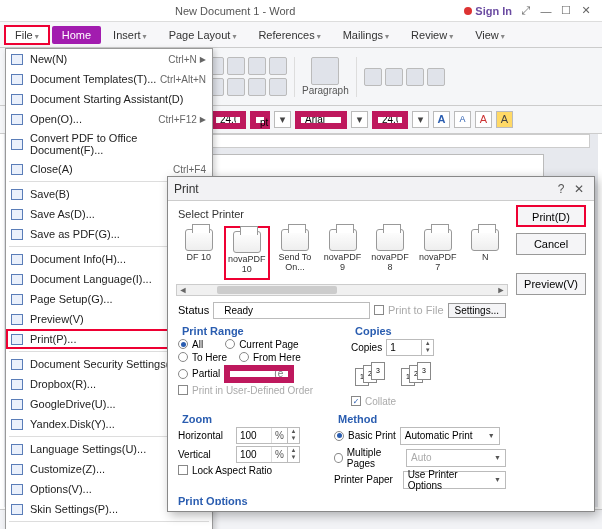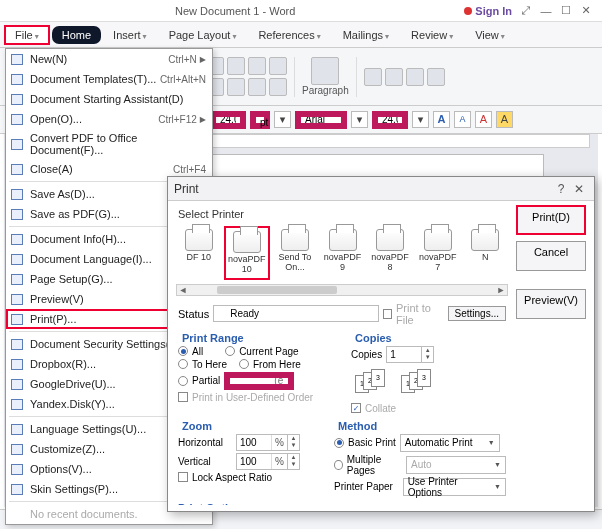--- a/index.html
+++ b/index.html
@@ -5,21 +5,21 @@
 * { box-sizing: border-box; font-family: 'Segoe UI', Tahoma, sans-serif; }
 body { margin: 0; background: #fff; width: 602px; height: 529px; overflow: hidden; position: relative; font-size: 11px; }
 .titlebar { height: 22px; background: #fff; display: flex; align-items: center; padding: 0 6px; border-bottom: 1px solid #ddd; }
 .doc-title { flex: 1; text-align: center; color: #555; font-size: 11px; }
 .signin { color: #6b4ba1; font-weight: bold; font-size: 11px; margin-right: 4px; }
 .signin-dot { display:inline-block; width:8px;height:8px;border-radius:50%;background:#d33; margin-right:3px;}
 .win-btn { width: 20px; text-align: center; color: #666; cursor: pointer; }
 .menubar { height: 26px; display: flex; align-items: center; gap: 2px; padding: 2px 4px; border-bottom: 1px solid #ccc; background: #f7f7f9; }
 .tab { padding: 3px 10px; font-size: 11px; color: #333; cursor: pointer; }
 .tab.file { border: 2px solid #e03; padding: 2px 9px; background: #fff; }
-.tab.home { background: #0f172a; color: #fff; border-radius: 7px; }
+.tab.home { background: #a21caf; color: #fff; border-radius: 2px; }
 .tab .arrow { font-size: 8px; margin-left: 2px; color: #888; }
 .ribbon { height: 58px; background: #f5f6f8; border-bottom: 1px solid #ccc; display: flex; align-items: center; padding: 4px 6px; gap: 4px; }
 .ribbon-ico { width: 18px; height: 18px; background: #e0e3ea; border: 1px solid #bbb; border-radius: 2px; }
 .ribbon .sep { width: 1px; height: 40px; background: #ddd; margin: 0 3px; }
 .ribbon-label { font-size: 10px; color: #555; }
 .fmt-row { height: 28px; background: #f5f6f8; border-bottom: 1px solid #ccc; display: flex; align-items: center; padding: 2px 6px; gap: 4px; }
 .fmt-input { height: 18px; border: 6px solid #be185d; padding: 0 4px; font-size: 10px; background: #fff; }
 .a-btn { width: 17px; height: 17px; border: 1px solid #bbb; background: #fff; text-align: center; line-height: 15px; font-size: 11px; color: #444;}
 .doc-bg { position: absolute; left: 4px; right: 4px; top: 134px; bottom: 22px; background: #e7e9ee; }
 .ruler { position: absolute; left: 38px; right: 8px; top: 0; height: 14px; background: #fff; border: 1px solid #ccc; }
@@ -35,34 +35,34 @@
 .file-menu .sep { height: 1px; background: #ddd; margin: 2px 3px; }
 .file-menu .item.highlight { border: 2px solid #e03; padding: 1px 4px 1px 1px; }
 .file-menu .dim { color: #aaa; }
 
 .print-dlg { position: absolute; left: 167px; top: 176px; width: 428px; height: 336px; background: #fff; border: 1px solid #888; box-shadow: 3px 3px 10px rgba(0,0,0,.3); z-index: 30; }
 .dlg-title { height: 24px; background: #f2f2f4; border-bottom: 1px solid #ccc; display: flex; align-items: center; padding: 0 6px; font-size: 12px; color: #333; }
 .dlg-title .sp { flex: 1; }
 .dlg-title .x { width: 18px; text-align: center; cursor: pointer; color: #555; }
 .dlg-body { position: absolute; left: 6px; top: 28px; right: 84px; bottom: 6px; overflow: hidden; }
 .dlg-side { position: absolute; right: 6px; top: 28px; width: 72px; }
-.dlg-btn { width: 70px; height: 30px; border: 1px solid #999; background: #f5f5f7; font-size: 11px; margin-bottom: 6px; cursor: pointer; text-align:center; line-height:20px;}
+.dlg-btn { width: 70px; height: 22px; border: 1px solid #999; background: #f5f5f7; font-size: 11px; margin-bottom: 6px; cursor: pointer; text-align:center; line-height:20px;}
 .dlg-btn.red { border: 2px solid #e03; }
 .section-label { font-size: 11px; color: #333; margin: 3px 0 4px 4px; }
 .printer-row { display: flex; align-items: flex-start; gap: 2px; padding: 2px 2px; }
 .printer-item { width: 60px; display:flex; flex-direction:column; align-items:center; gap:2px; cursor:pointer; padding:3px 1px;}
 .printer-item .pico { width: 28px; height: 22px; background: linear-gradient(#fff,#eee); border: 1px solid #999; border-radius: 3px; position: relative; }
 .printer-item .pico:before { content:''; position:absolute; left:6px; top:-6px; width:16px; height:8px; background:#fff; border:1px solid #999; border-bottom:none;}
 .printer-item .plab { font-size: 9px; color: #333; text-align: center; line-height:1.1;}
 .printer-item.sel { border: 2px solid #e03; }
 .scrollbar-h { height: 12px; background: #f0f0f0; border: 1px solid #ccc; margin: 2px 2px 4px 2px; position: relative; }
 .scrollbar-h .thumb { position: absolute; left: 40px; width: 120px; top: 1px; bottom: 1px; background: #ccc; border-radius: 2px;}
 .scrollbar-h .sa { position:absolute; top:0; width:12px; text-align:center; font-size:9px; color:#666;}
 .status-row { display: flex; align-items: center; gap: 4px; padding: 2px 4px; font-size: 11px; }
-.status-input { flex: 1; border: 1px solid #bbb; height: 17px; padding: 0 16px; font-size: 10px; }
+.status-input { flex: 1; border: 1px solid #bbb; height: 17px; padding: 0 10px; font-size: 10px; }
 .settings-btn { border: 1px solid #999; background: #f5f5f7; padding: 1px 6px; font-size: 10px; cursor: pointer;}
 .group-title { color: #2a5db0; font-weight: bold; font-size: 11px; margin: 4px 0 2px 4px; }
 .two-col { display: flex; gap: 10px; }
 .col { flex: 1; padding: 0 4px; }
 .radio-row { display: flex; align-items: center; gap: 4px; font-size: 10px; margin: 2px 0; }
 .radio { width: 10px; height: 10px; border: 1px solid #888; border-radius: 50%; display:inline-flex; align-items:center; justify-content:center;}
 .radio.sel:after { content:''; width:5px; height:5px; background:#2a5db0; border-radius:50%;}
 .chk { width: 10px; height: 10px; border: 1px solid #888; display:inline-flex; align-items:center; justify-content:center; font-size:8px; color:#2a5db0;}
 .dim-text { color: #aaa; }
 .spin { display: inline-flex; border: 1px solid #bbb; height: 17px; }
@@ -189,20 +189,27 @@
         <span class="ico-in"></span>
       </span>
       <span class="label">Close(A)</span>
       <span class="shortcut">Ctrl+F4</span>
     </div>
     <div class="sep"></div>
     <div class="item">
       <span class="ico">
         <span class="ico-in"></span>
       </span>
+      <span class="label">Save(B)</span>
+      <span class="shortcut">Ctrl+S</span>
+    </div>
+    <div class="item">
+      <span class="ico">
+        <span class="ico-in"></span>
+      </span>
       <span class="label">Save As(D)...</span>
       <span class="shortcut">F12</span>
       <span class="subarrow">▶</span>
     </div>
     <div class="item">
       <span class="ico">
         <span class="ico-in"></span>
       </span>
       <span class="label">Save as PDF(G)...</span>
     </div>

